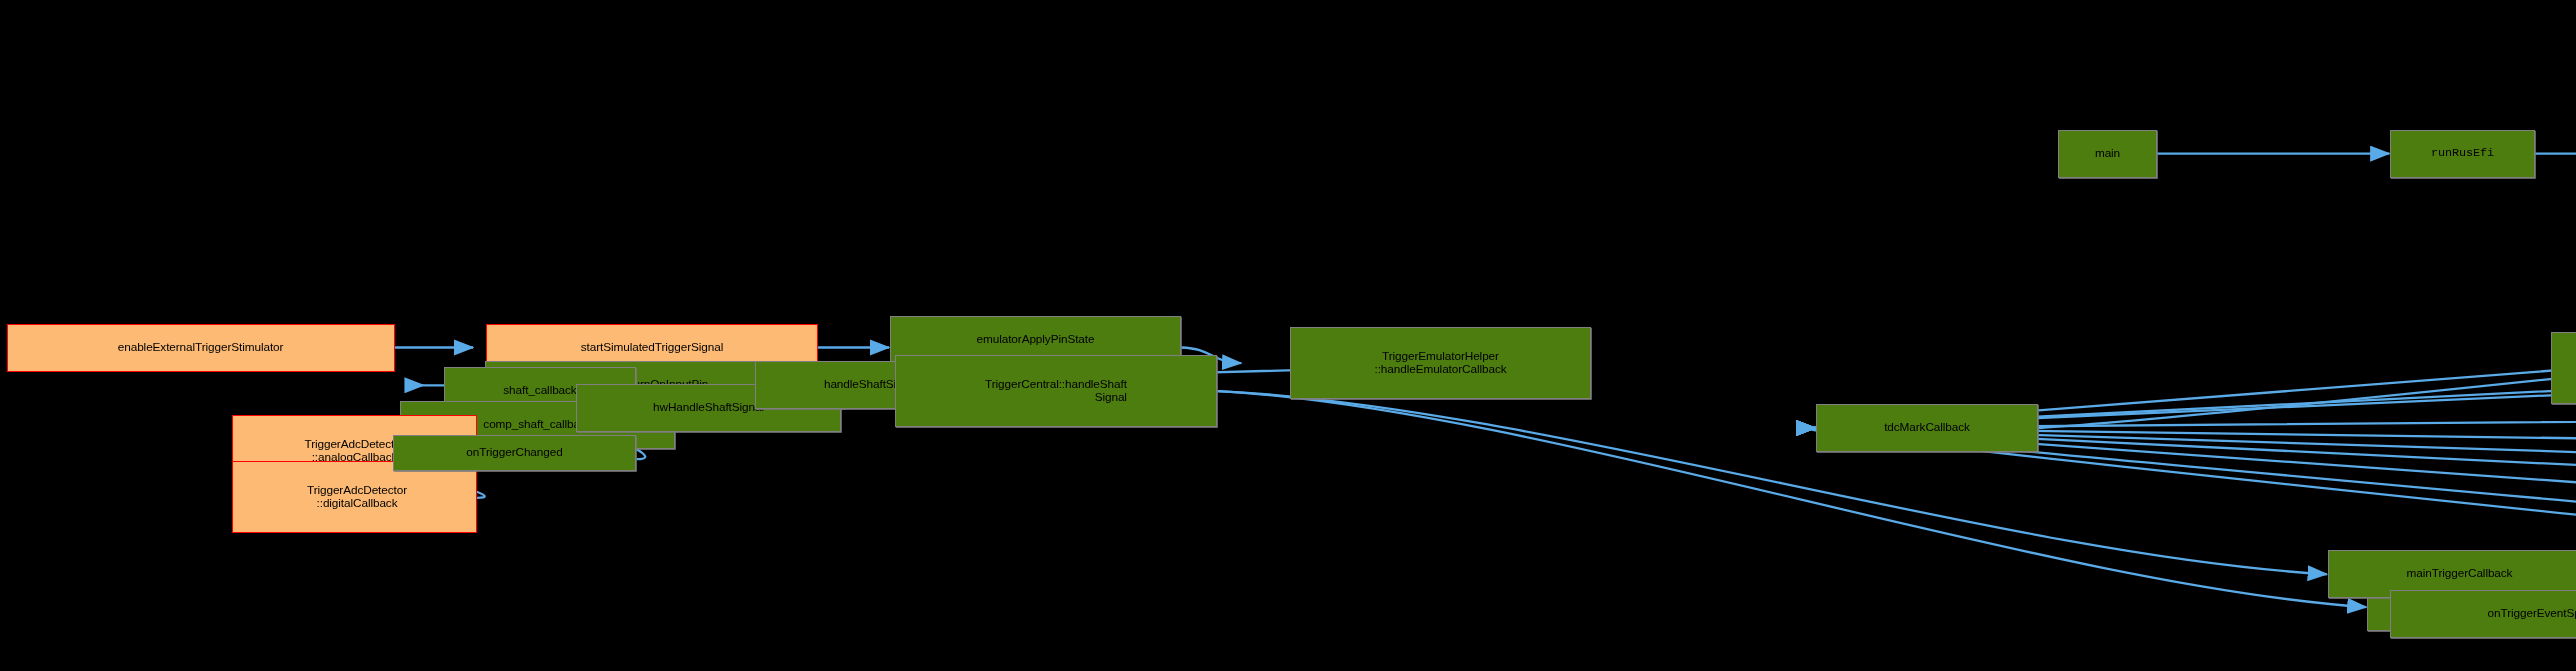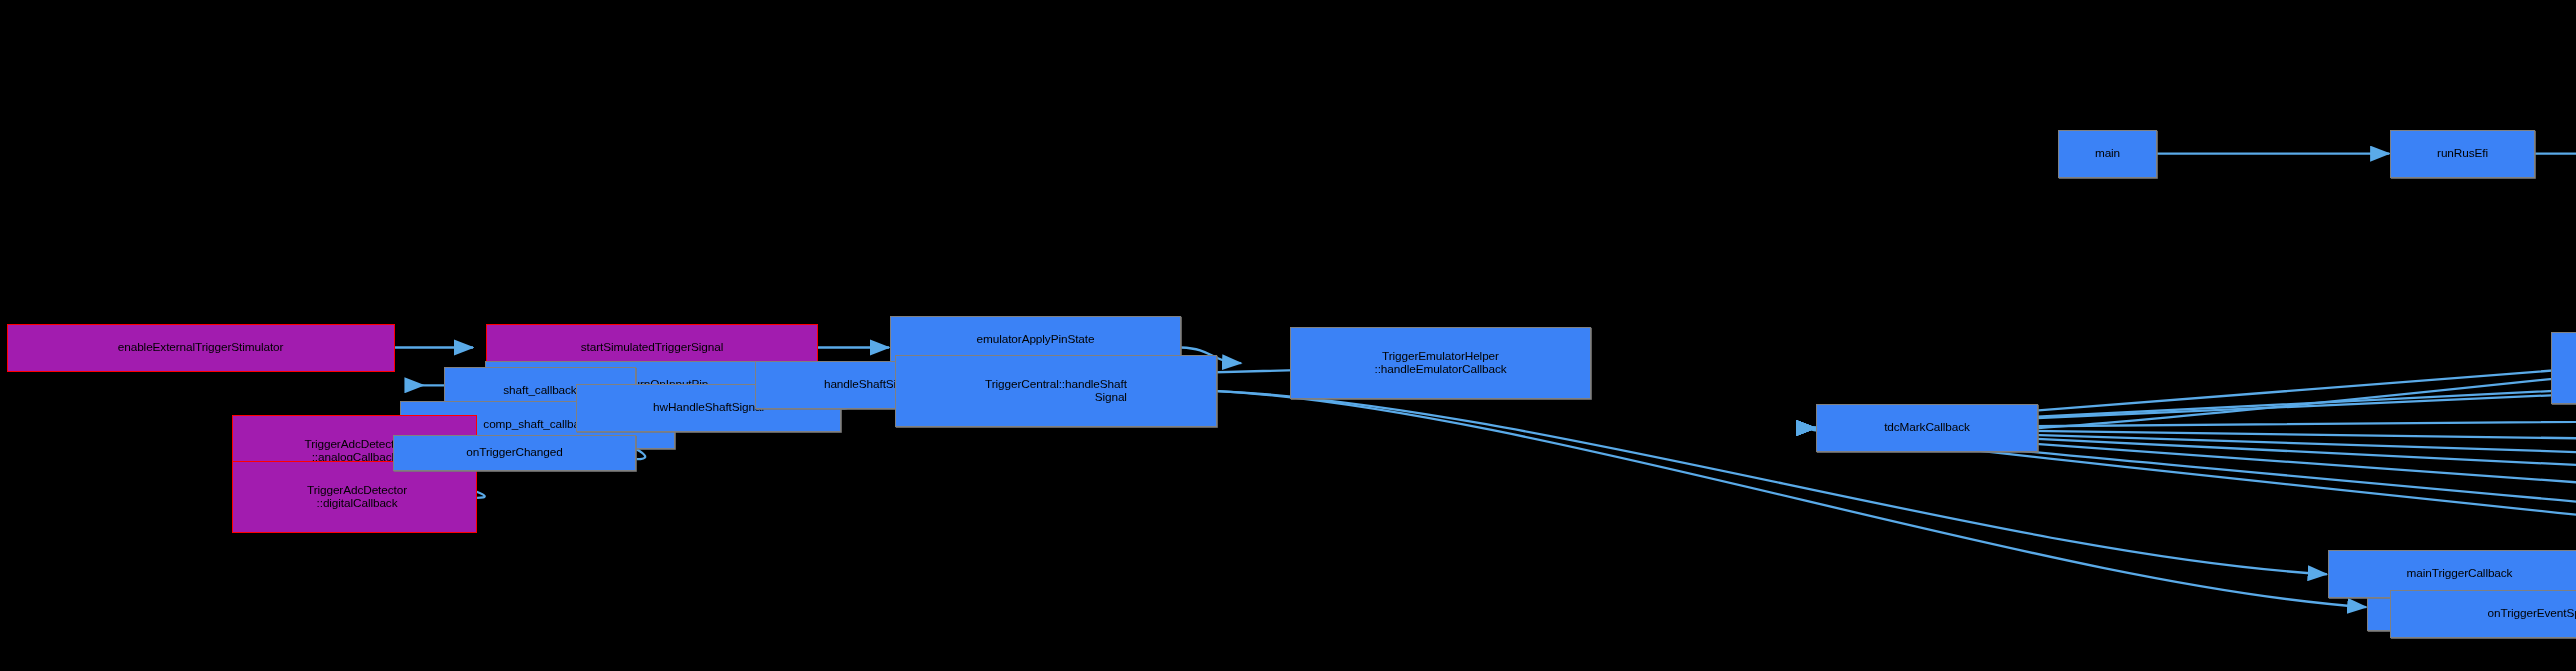--- a/index.html
+++ b/index.html
@@ -26,30 +26,30 @@
   .node {
     position: absolute;
     box-sizing: border-box;
     display: flex;
     align-items: center;
     justify-content: center;
     text-align: center;
     font-size: 11.8px;
     line-height: 1.12;
     color: #000000;
-    background: #3b82f6;
+    background: #4d7c0f;
     border: 0.8px solid #808080;
     box-shadow: 0.8px 0.8px 0 0 #7a7a7a;
     padding: 0 3px;
     white-space: pre-line;
     letter-spacing: -0.1px;
     z-index: 5;
   }
   .node.red {
-    background: #a21caf;
+    background: #fdba74;
     border: 0.8px solid #ff0000;
     box-shadow: none;
   }
 </style>
 </head>
 <body>
 
 <div id="graph-root">
   <svg id="edge-layer" viewBox="0 0 3379 881" preserveAspectRatio="none">
       <defs>
@@ -105,21 +105,21 @@
       <path d="M5165.597701149425,824.9951100244499 C5323.9192170418455,824.9951100244499 2223.8087523068134,561.1259168704157 2381.130268199234,561.1259168704157" fill="none" stroke="#5aaae8" stroke-width="3" marker-end="url(#ah)"></path>
       <path d="M5167.755427841635,871.3068459657702 C5353.863985298847,871.3068459657702 2196.0217107420212,561.1259168704157 2381.130268199234,561.1259168704157" fill="none" stroke="#5aaae8" stroke-width="3" marker-end="url(#ah)"></path>
       <path d="M2673.4233716475096,561.1259168704157 C3093.4233716475096,534.3297310513448 5474.90932311622,259.668826405868 5893.90932311622,226.17359413202934" fill="none" stroke="#5aaae8" stroke-width="3" marker-end="url(#ah)"></path>
       <path d="M3398.419540229885,752.8349633251834 L3656.346743295019,752.8349633251834" fill="none" stroke="#5aaae8" stroke-width="3" marker-end="url(#ah)"></path>
       <path d="M3398.419540229885,752.8349633251834 C3458.419540229885,752.8349633251834 3075.176883780332,804.5317848410758 3134.176883780332,804.5317848410758" fill="none" stroke="#5aaae8" stroke-width="3" marker-end="url(#ah)"></path>
       <path d="M3862.330779054917,752.8349633251834 L4146.150702426565,752.8349633251834" fill="none" stroke="#5aaae8" stroke-width="3" marker-end="url(#ah)"></path>
       <path d="M4613.219667943806,752.8349633251834 C4705.7861430395915,753.4380929095354 4688.955874840358,759.6201711491442 4780.522349936144,760.3740831295843" fill="none" stroke="#5aaae8" stroke-width="3" marker-end="url(#ah)"></path>
       <path d="M3571.037675606641,804.5317848410758 C3991.037675606641,809.8737897310514 4396.045977011494,864.6293398533007 4815.045977011494,871.3068459657702" fill="none" stroke="#5aaae8" stroke-width="3" marker-end="url(#ah)"></path>
     </svg>
 <div class="node" style="left: 2058px; top: 130px; width: 99px; height: 48px;">main</div>
-    <div class="node" style="left: 2390px; top: 130px; width: 145px; height: 48px;">runRusEfi</div>
+    <div class="node" style="left: 2390px; top: 130px; width: 145px; height: 48px; font-family: Liberation Mono, monospace;">runRusEfi</div>
     <div class="node" style="left: 2367px; top: 583px; width: 219px; height: 48px;">tdcMarkCallback</div>
     <div class="node red" style="left: 6.6px; top: 324px; width: 388px; height: 48px;">enableExternalTriggerStimulator</div>
     <div class="node red" style="left: 474px; top: 324px; width: 332px; height: 48px; margin-left: 12px;">startSimulatedTriggerSignal</div>
     <div class="node" style="left: 890px; top: 316px; width: 291px; height: 48px;">emulatorApplyPinState</div>
     <div class="node" style="left: 1242px; top: 327px; width: 301px; height: 72px; margin-left: 48px;">TriggerEmulatorHelper
 ::handleEmulatorCallback</div>
     <div class="node" style="left: 485px; top: 361px; width: 311px; height: 48px;">extiTriggerTurnOnInputPin</div>
     <div class="node" style="left: 424px; top: 367px; width: 192px; height: 48px; margin-left: 20px;">shaft_callback</div>
     <div class="node" style="left: 400px; top: 401px; width: 275px; height: 48px;">comp_shaft_callback</div>
     <div class="node red" style="left: 232px; top: 415px; width: 245px; height: 72px;">TriggerAdcDetector

